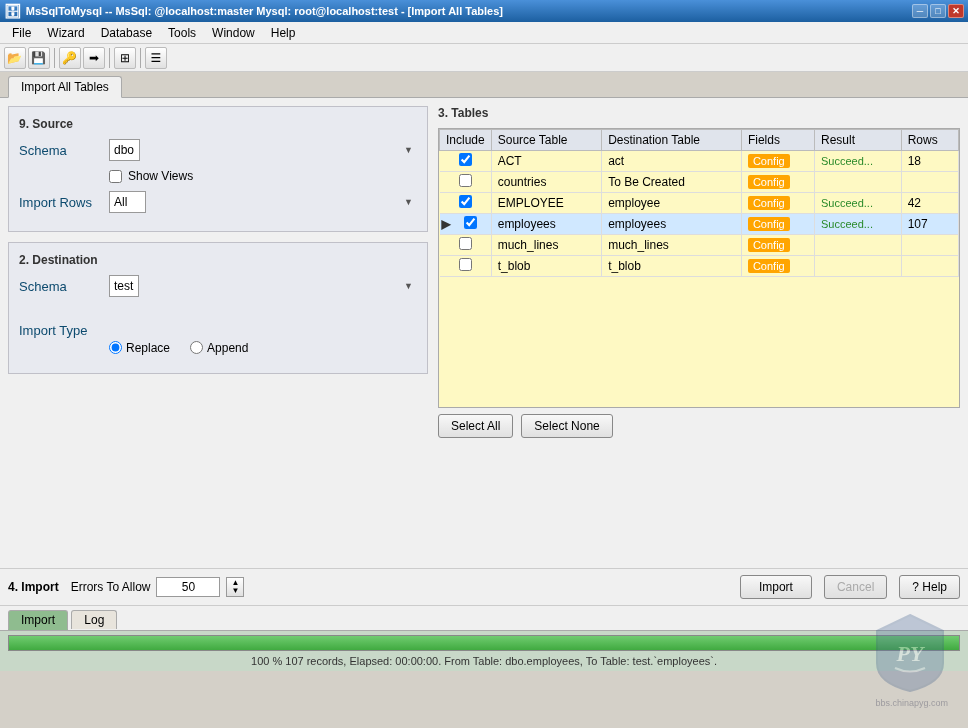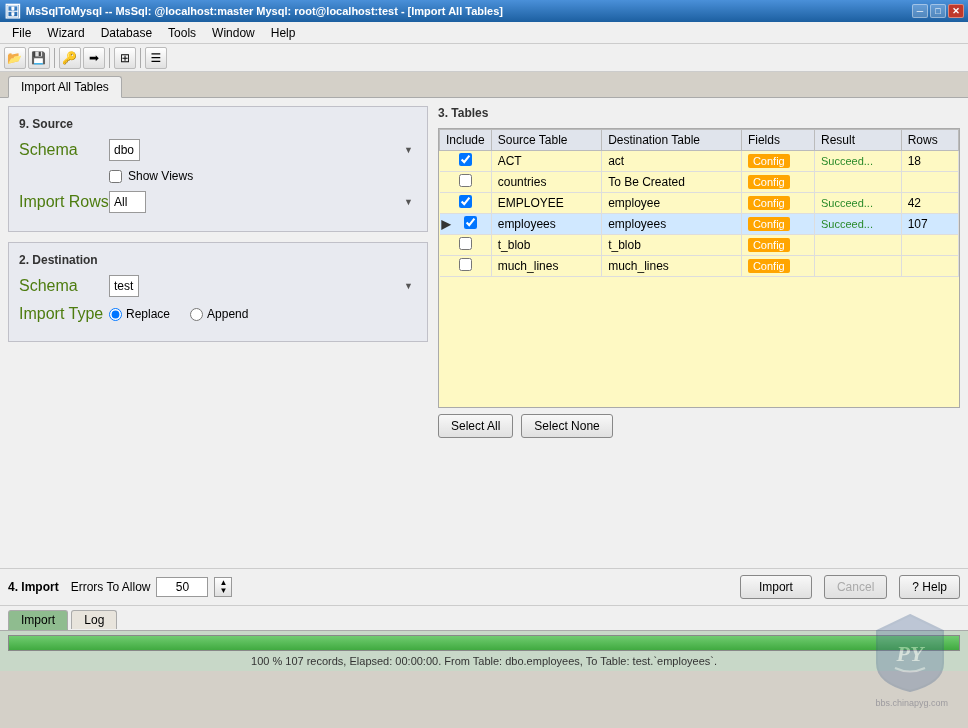--- a/index.html
+++ b/index.html
@@ -115,22 +115,22 @@
       padding: 10px;
       margin-bottom: 10px;
     }
     .form-row {
       display: flex;
       align-items: center;
       margin-bottom: 8px;
     }
     .form-label {
       width: 90px;
-      font-size: 16px;
-      color: #4d7c0f;
+      font-size: 13px;
+      color: #0c4a6e;
     }
     .form-select {
       flex: 1;
       height: 22px;
       border: 1px solid #999;
       background: white;
       padding: 1px 4px;
       font-size: 12px;
       appearance: none;
       -webkit-appearance: none;
@@ -156,23 +156,24 @@
       gap: 6px;
       margin-left: 90px;
       margin-bottom: 8px;
     }
     .radio-group {
       display: flex;
       gap: 20px;
     }
     .radio-item {
       display: flex;
-      align-items: flex-end;
+      align-items: flex-start;
       gap: 4px;
       cursor: pointer;
+      margin-top: 36px;
     }
     
     #right-panel {
       flex: 1;
     }
     .table-container {
       border: 1px solid #aaa;
       background: #fef9c3;
       height: 280px;
       overflow-y: auto;
@@ -243,21 +244,21 @@
       gap: 12px;
     }
     .import-label { font-weight: bold; font-size: 12px; }
     .error-row {
       display: flex;
       align-items: center;
       gap: 6px;
       flex: 1;
     }
     .number-input {
-      width: 52px;
+      width: 64px;
       height: 20px;
       border: 1px solid #999;
       text-align: center;
       font-size: 12px;
     }
     .spinner-btn {
       width: 18px; height: 20px;
       border: 1px solid #999;
       background: linear-gradient(to bottom, #fff, #e0e0e0);
       display: flex; flex-direction: column;
@@ -478,33 +479,33 @@
             <td>employees</td>
             <td><span class="config-badge">Config</span></td>
             <td><span class="succeed-text">Succeed...</span></td>
             <td>107</td>
           </tr>
 
           <tr>
             <td style="text-align:center;">
               <input type="checkbox" style="">
             </td>
-            <td>t_blob</td>
-            <td>t_blob</td>
+            <td>much_lines</td>
+            <td>much_lines</td>
             <td><span class="config-badge">Config</span></td>
             <td></td>
             <td></td>
           </tr>
 
           <tr>
             <td style="text-align:center;">
               <input type="checkbox" style="">
             </td>
-            <td>much_lines</td>
-            <td>much_lines</td>
+            <td>t_blob</td>
+            <td>t_blob</td>
             <td><span class="config-badge">Config</span></td>
             <td></td>
             <td></td>
           </tr>
         </tbody>
       </table>
     </div>
 
     <div class="btn-row">
       <button class="btn">Select All</button>

